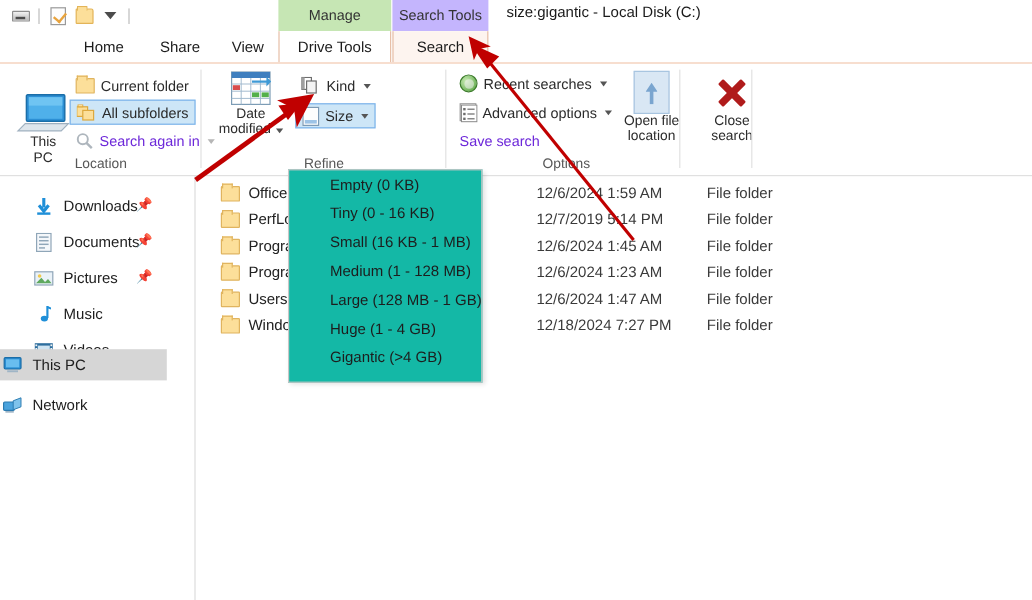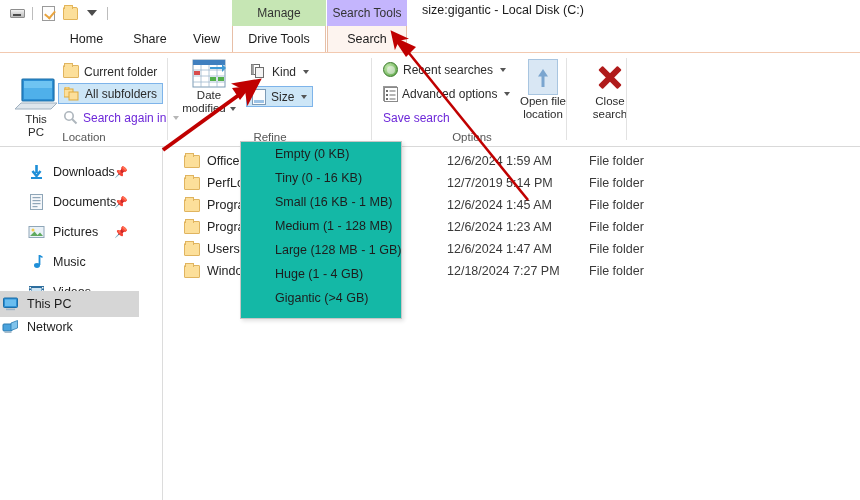--- a/index.html
+++ b/index.html
@@ -416,21 +416,21 @@
       <span class="ni-ico">
         <svg width="17" height="16" viewBox="0 0 17 16">
             <rect x="1.5" y="2" width="14" height="9.5" rx="1" fill="#2c8fd4" stroke="#1b6ea8"></rect>
             <rect x="3" y="3.4" width="11" height="6.7" fill="#69bdef"></rect>
             <rect x="4" y="12.6" width="9" height="1.6" fill="#9fb5c6"></rect>
           </svg>
       </span>
       <span>This PC</span>
     </div>
 
-    <div class="navitem root" style="top:167px;text-align:right;">
+    <div class="navitem root" style="top:178px;text-align:right;">
       <span class="ni-ico">
         <svg width="17" height="16" viewBox="0 0 17 16">
             <rect x="1" y="5" width="9" height="7" rx="1" fill="#4aa3dd" stroke="#2a7ab0"></rect>
             <path d="M9 4 L15.5 1.5 L15.5 9 L9 11.5 Z" fill="#7fc3ec" stroke="#2a7ab0" stroke-width=".8"></path>
             <rect x="2.5" y="12.5" width="7" height="1.4" fill="#9fb5c6"></rect>
           </svg>
       </span>
       <span>Network</span>
     </div>
   </div>

